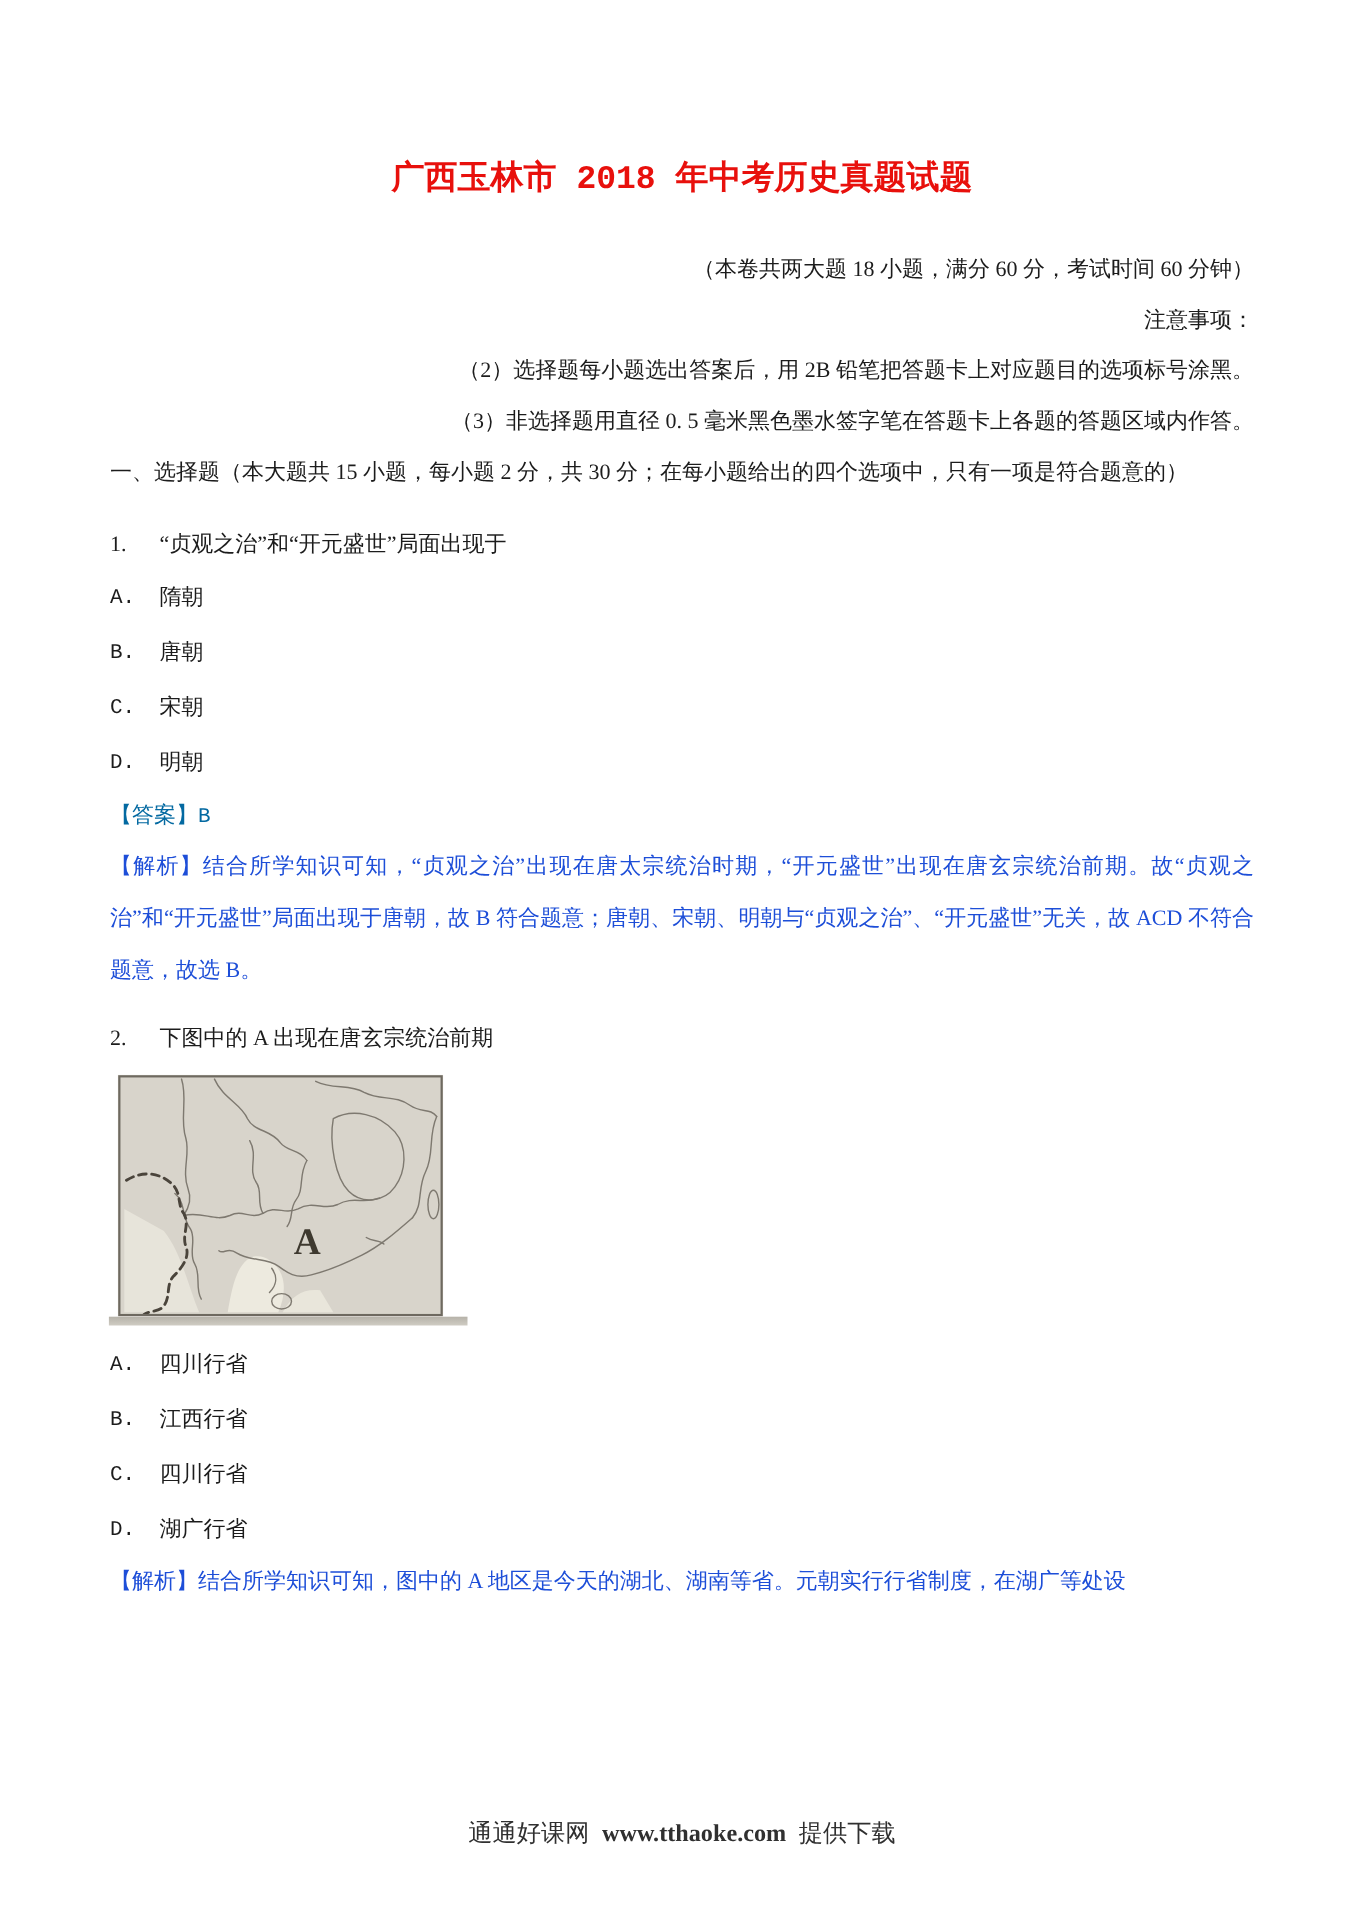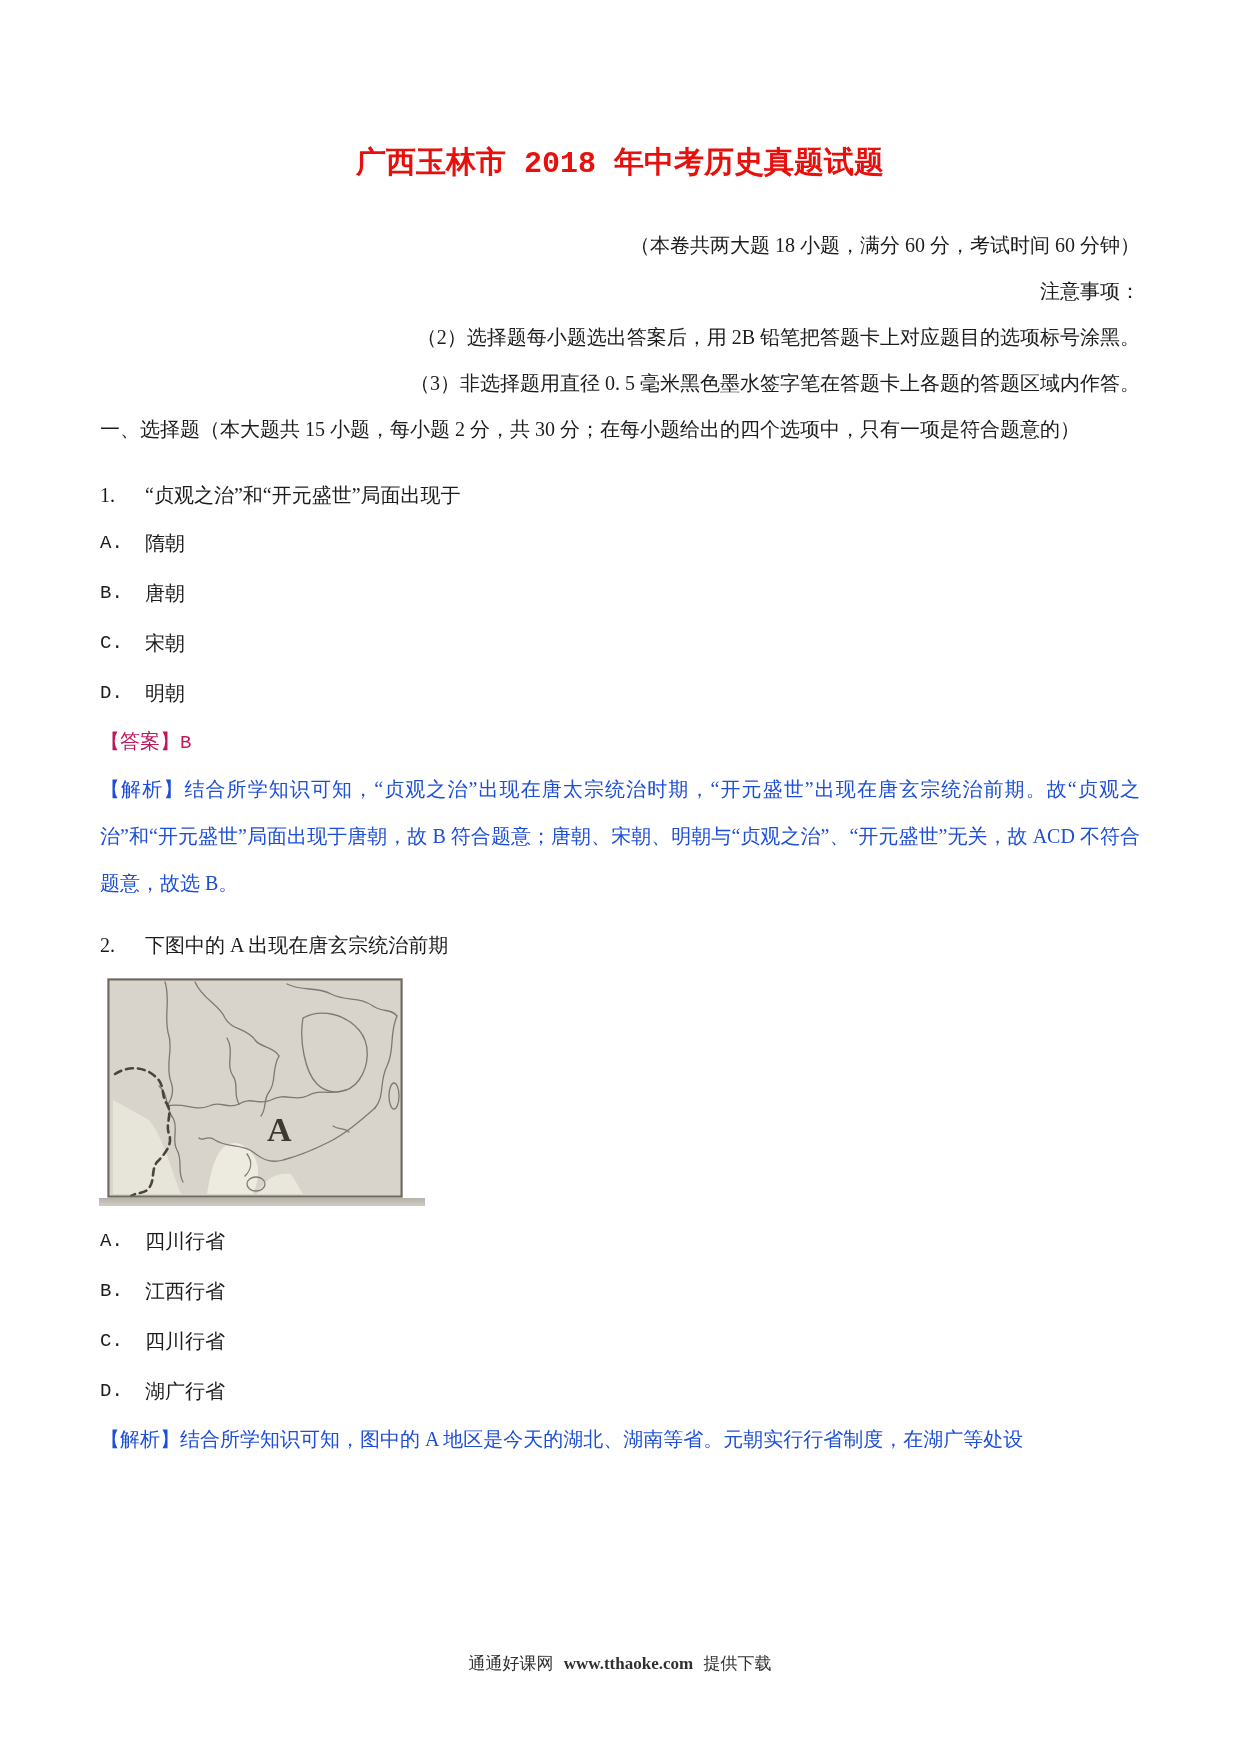--- a/index.html
+++ b/index.html
@@ -52,21 +52,21 @@
     font-size: 20px;
     line-height: 50px;
     font-family: "Liberation Serif", "DejaVu Serif", serif;
   }
   .opt-label {
     flex: 0 0 45px;
     font-family: "Liberation Mono", "DejaVu Sans Mono", monospace;
     font-size: 19px;
   }
   .answer-line {
-    color: #be185d;
+    color: #0369a1;
     margin: 0;
   }
   .answer-line .ans-letter {
     font-family: "Liberation Mono", "DejaVu Sans Mono", monospace;
     font-size: 19px;
   }
   .analysis {
     color: #1d4ed8;
     text-align: justify;
     line-height: 47px;
@@ -83,21 +83,21 @@
     margin-left: -8px;
     background: linear-gradient(to bottom, #b6b2a9, #cfccc3);
   }
   .q2-options { margin-top: 10px; }
   .footer {
     position: absolute;
     left: 0;
     right: 0;
     top: 1652px;
     text-align: center;
-    font-size: 17px;
+    font-size: 22px;
     color: #303030;
   }
   .footer .site-url { font-weight: bold; padding: 0 6px; }
 </style>
 </head>
 <body>
 
 <div class="page">
   <div class="content">
 

